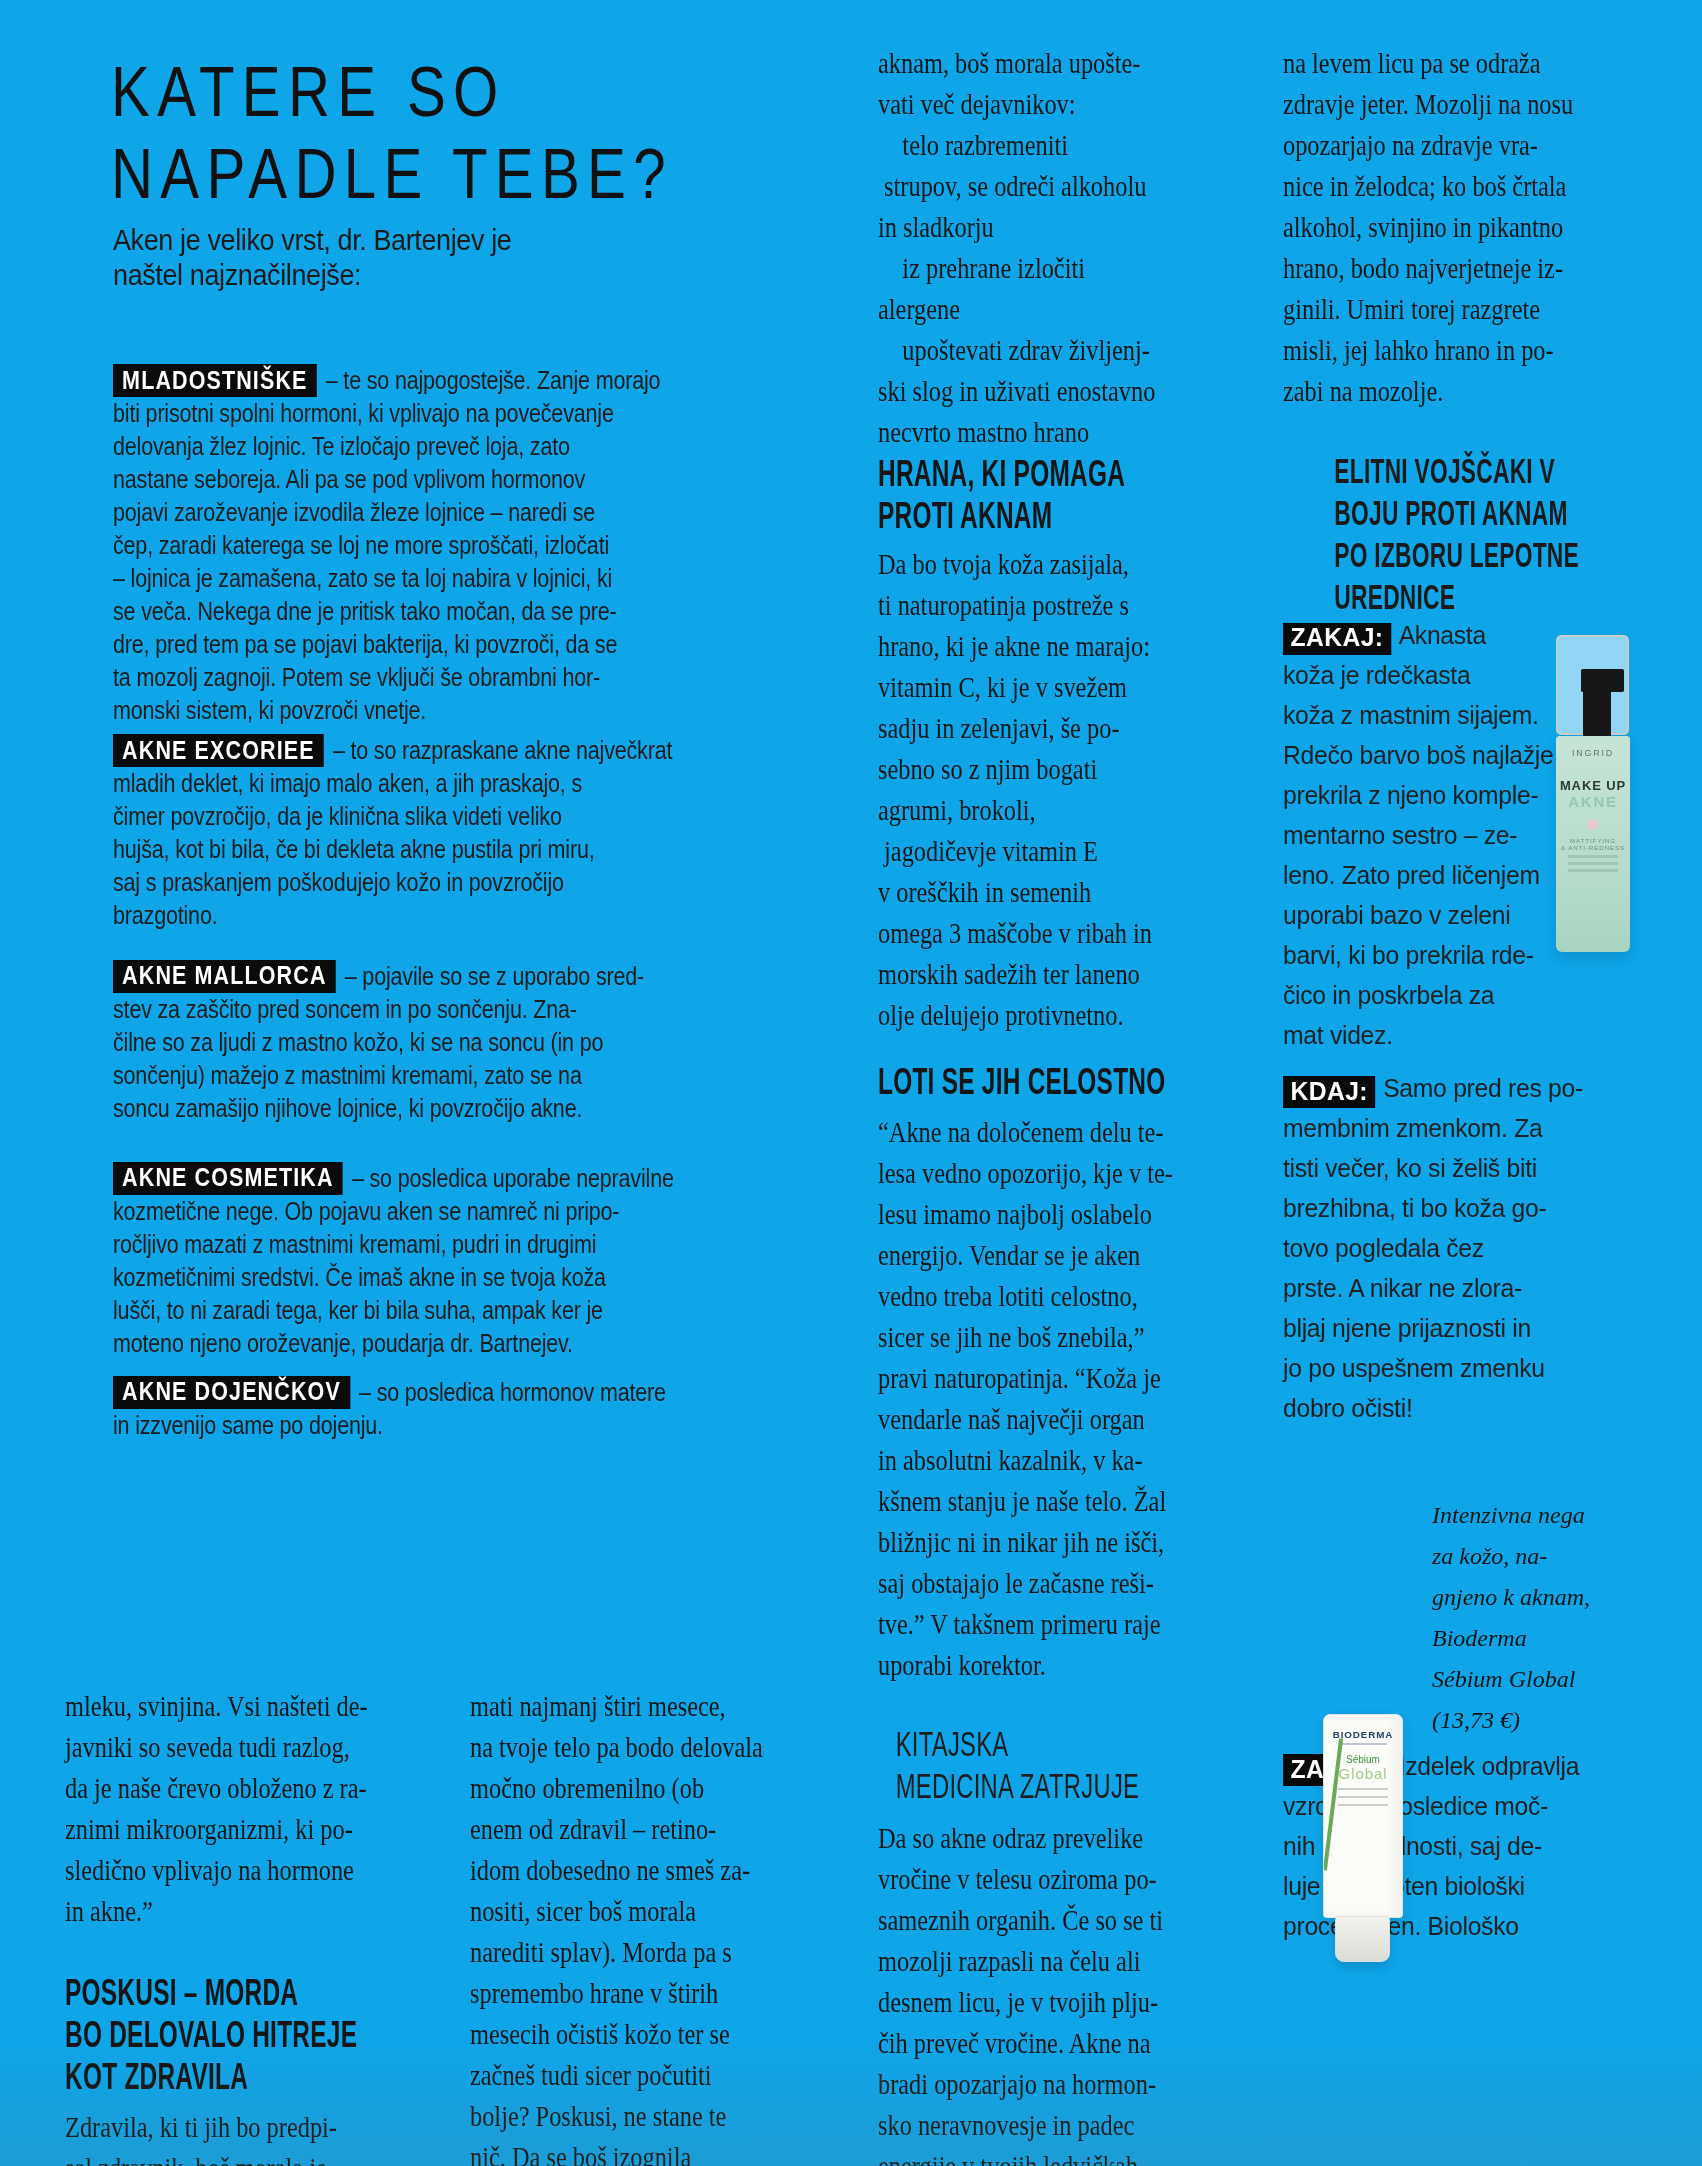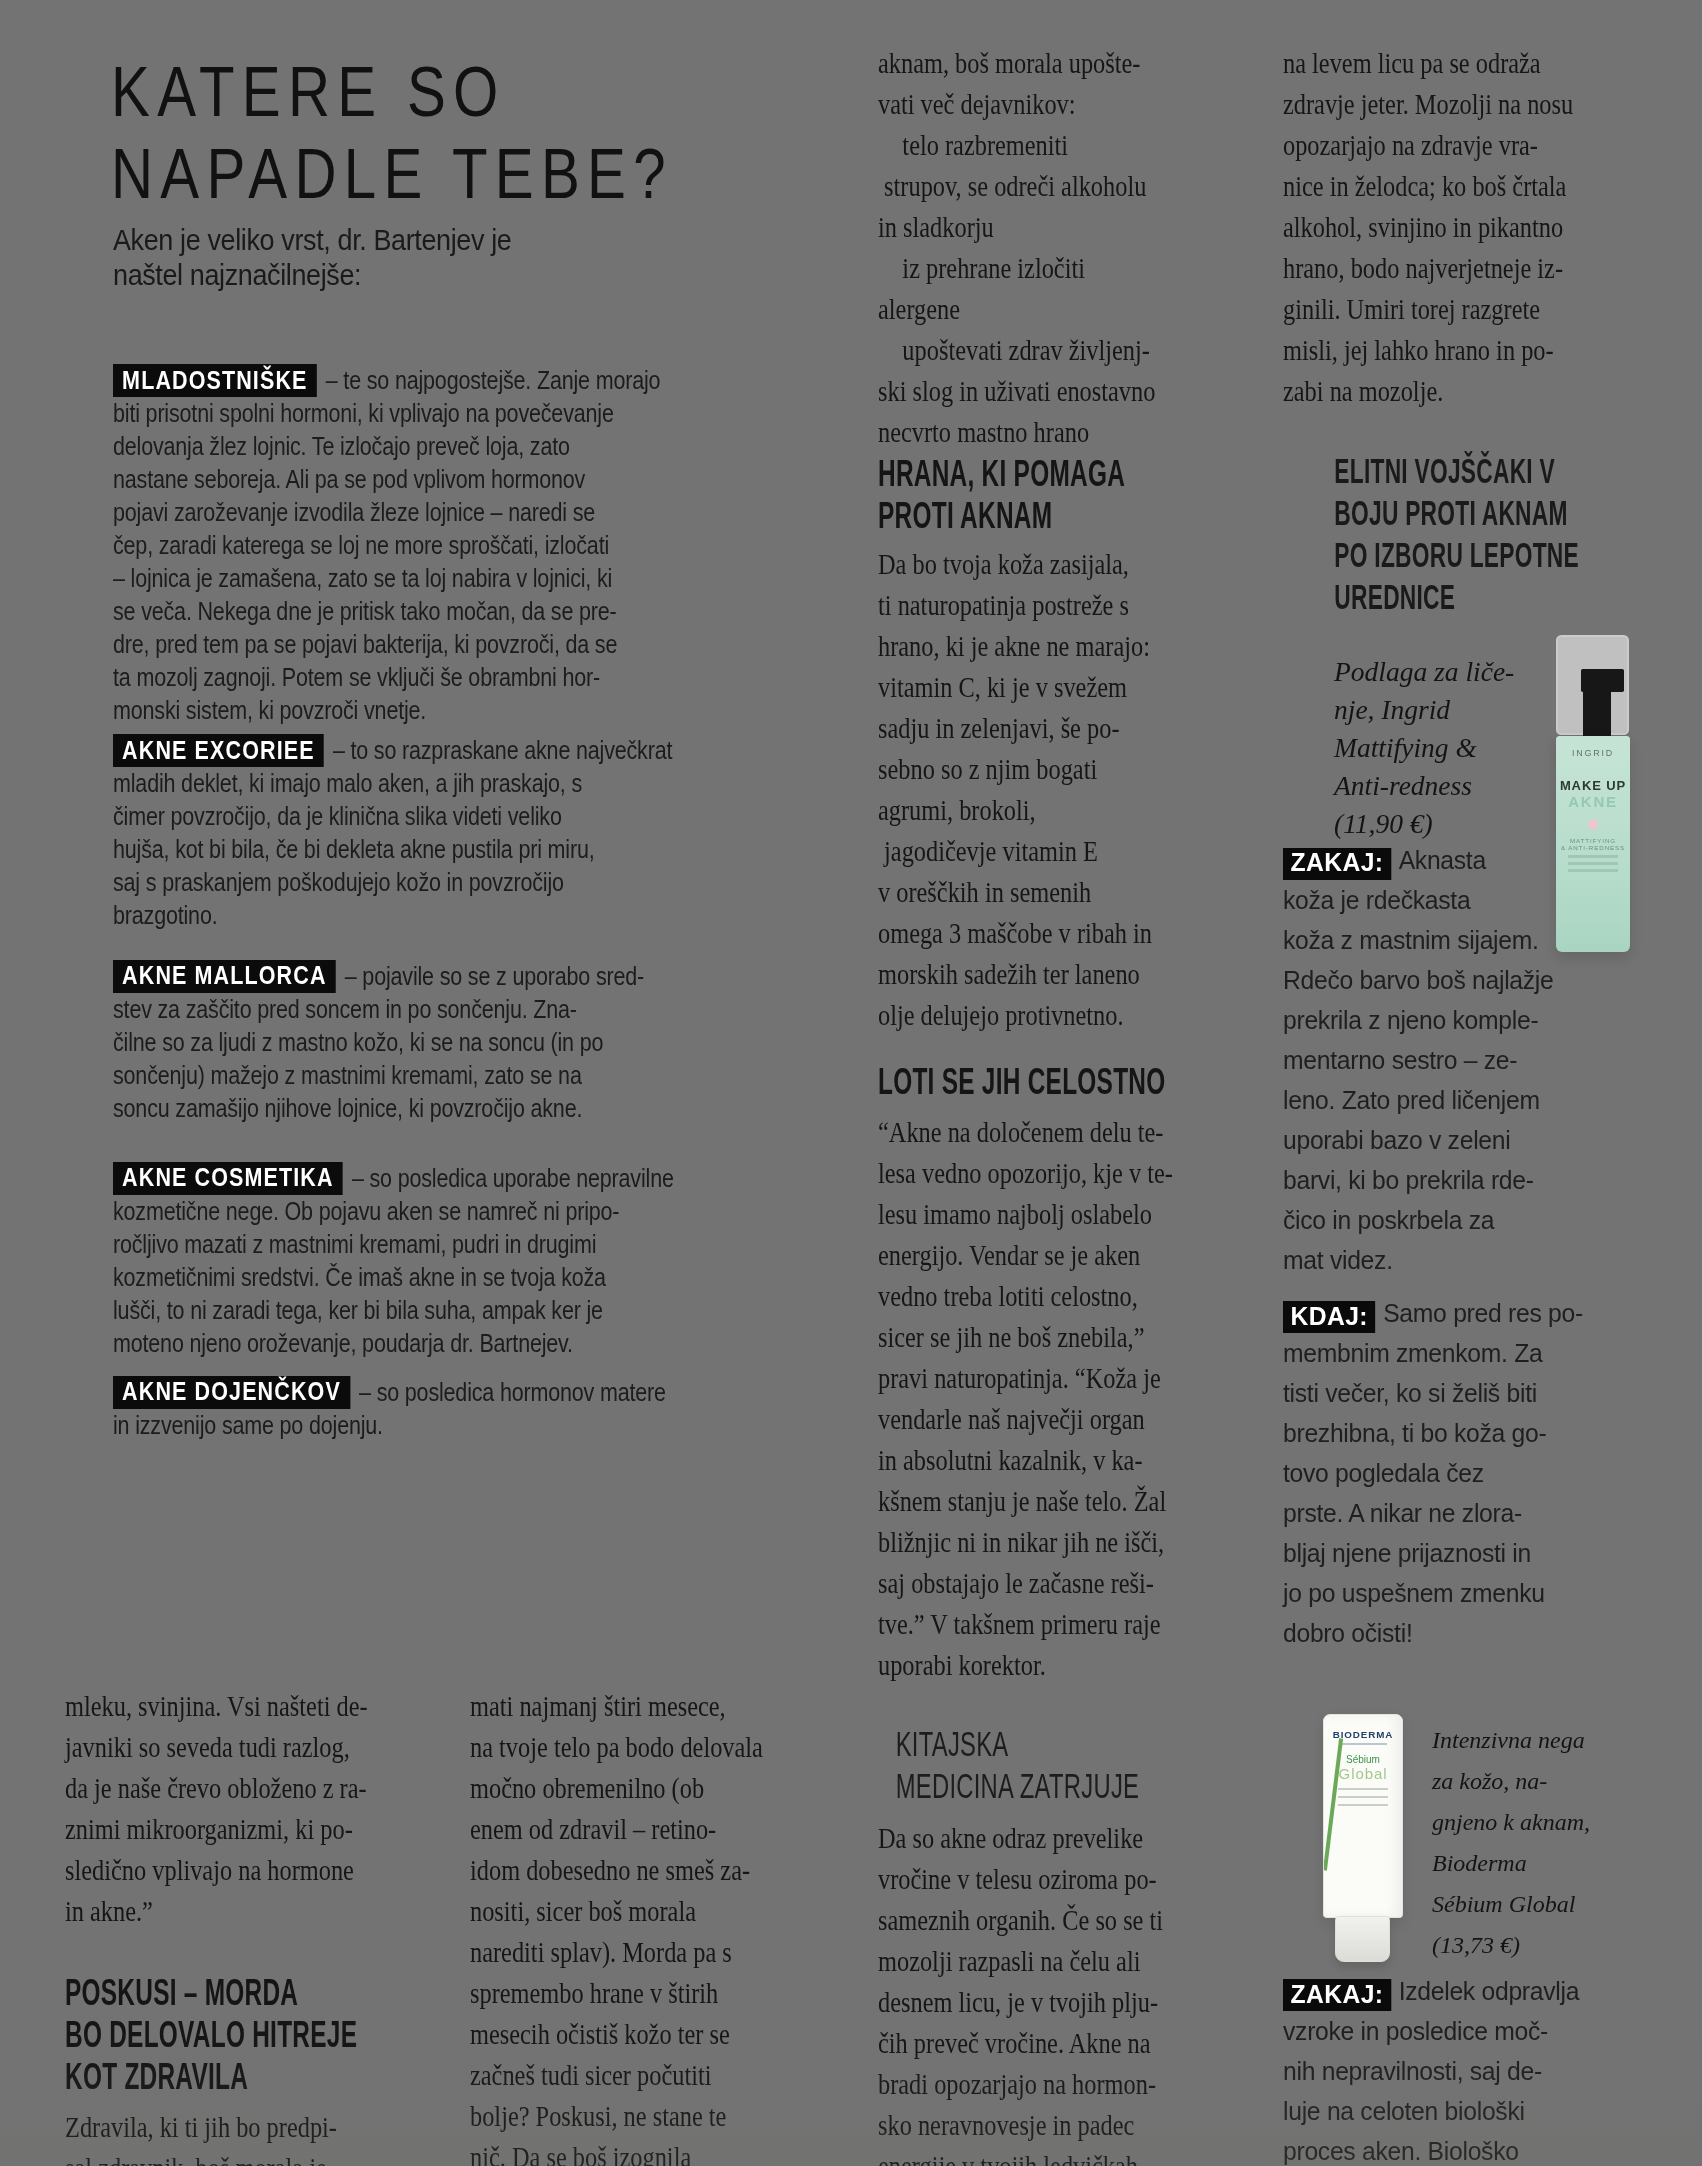--- a/index.html
+++ b/index.html
@@ -1,16 +1,16 @@
 <!DOCTYPE html>
 <html style="font-size:14px"><head>
 <meta charset="utf-8">
 <style>
   html,body{margin:0;padding:0;background:#e8e8e6;}
-  .page{position:relative;width:1702px;height:2166px;background:#737373;overflow:hidden;
+  .page{position:relative;width:1702px;height:2166px;background:#0ea5e9;overflow:hidden;
         font-family:"Liberation Sans",sans-serif;color:#1b1b1b;}
   .page::after{content:"";position:absolute;left:0;right:0;bottom:0;height:133px;
         background:linear-gradient(180deg,rgba(110,110,105,0) 0%,rgba(110,110,105,0.15) 100%);pointer-events:none;}
 
   .title{position:absolute;left:111px;top:51px;margin:0;
         font:400 71px/82px "Liberation Sans",sans-serif;letter-spacing:8.9px;color:#111;
         transform:scaleX(.82);transform-origin:0 0;white-space:pre-line;}
   .subtitle{position:absolute;left:113px;top:223px;margin:0;width:621px;
         font:400 29px/35px "Liberation Sans",sans-serif;letter-spacing:-0.4px;color:#1a1a1a;
         transform:scaleX(.93);transform-origin:0 0;white-space:pre-line;}
@@ -210,25 +210,20 @@
 nice in želodca; ko boš črtala
 alkohol, svinjino in pikantno
 hrano, bodo najverjetneje iz-
 ginili. Umiri torej razgrete
 misli, jej lahko hrano in po-
 zabi na mozolje.</p>
     <h2 class="h-elitni">ELITNI VOJŠČAKI V
 BOJU PROTI AKNAM
 PO IZBORU LEPOTNE
 UREDNICE</h2>
-    <p class="ital name1">Podlaga za liče-
-nje, Ingrid
-Mattifying &amp;
-Anti-redness
-(11,90 €)</p>
     <p class="sans-r z1"><span class="tag2">ZAKAJ:</span><span>Aknasta
 koža je rdečkasta
 koža z mastnim sijajem.
 Rdečo barvo boš najlažje
 prekrila z njeno komple-
 mentarno sestro – ze-
 leno. Zato pred ličenjem
 uporabi bazo v zeleni
 barvi, ki bo prekrila rde-
 čico in poskrbela za

